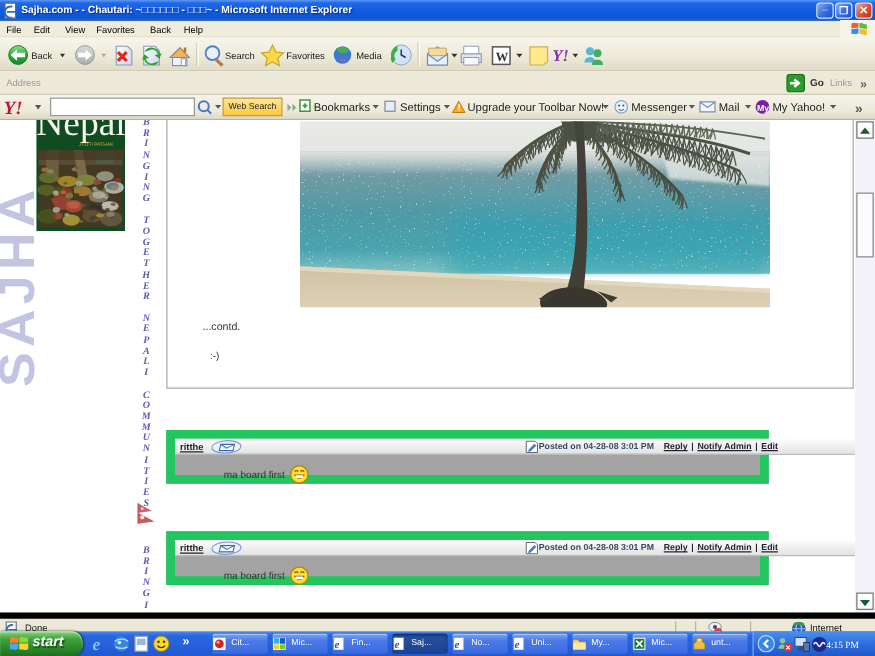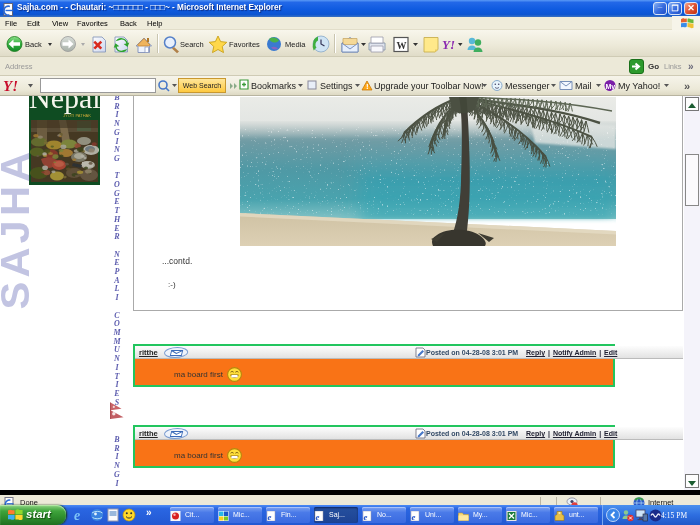--- a/index.html
+++ b/index.html
@@ -48,21 +48,21 @@
 #sajha span { position:absolute; left:-61px; top:55px; width:150px; text-align:center; transform:rotate(-90deg) scale(1.04,1.0); font-size:40px; font-weight:bold; color:#c2c4e2; letter-spacing:4px; }
 #visit1 { left:4px; top:89px; width:126px; text-align:center; font-size:7.5px; font-weight:bold; color:#111; line-height:11px; white-space:nowrap; }
 #vertcol { left:111px; top:-2px; width:12px; text-align:center; font-size:8px; font-style:italic; font-family:"Liberation Serif",serif; color:#5c5cae; line-height:8.7px; font-weight:bold; }
 #vertcol2 { left:111px; top:340px; width:12px; text-align:center; font-size:8px; font-style:italic; font-family:"Liberation Serif",serif; color:#5c5cae; line-height:8.7px; font-weight:bold; }
 
 #mainbox { left:133px; top:-2px; width:550px; height:217px; border:1px solid #aaa; background:#fff; }
 #beach { left:106px; top:2px; width:376px; height:149px; }
 #contd { left:28px; top:161px; font-size:8.5px; color:#333; }
 #smiletxt { left:34px; top:185px; font-size:8px; color:#333; }
 
-.post { left:133px; width:482px; height:43px; border:2px solid #22c55e; background:#f97316; }
+.post { left:133px; width:482px; height:43px; border:7px solid #22c55e; background:#a3a3a3; }
 .phead { left:0; top:0; width:548px; height:13px; background:linear-gradient(180deg,#fdfdfd,#e2e2e2); border-bottom:1px solid #bbb; }
 .puser { left:4px; top:2px; font-size:7.5px; font-weight:bold; color:#222; text-decoration:underline; }
 .pposted { left:291px; top:3px; font-size:7px; font-weight:bold; color:#334a66; }
 .plinks { left:390px; top:3px; font-size:7px; font-weight:bold; color:#223; }
 .plinks u { margin:0 1px; }
 .pbody { left:39px; top:24px; font-size:8px; color:#333; }
 
 #sb { left:684px; top:0px; width:16px; height:394px; background:#f4f3fa; }
 .sbbtn { left:1px; width:14px; height:14px; background:#fdfdfd; border:1px solid #777; }
 #sbthumb { left:1px; top:58px; width:14px; height:52px; background:#fbfafd; border:1px solid #888; }

